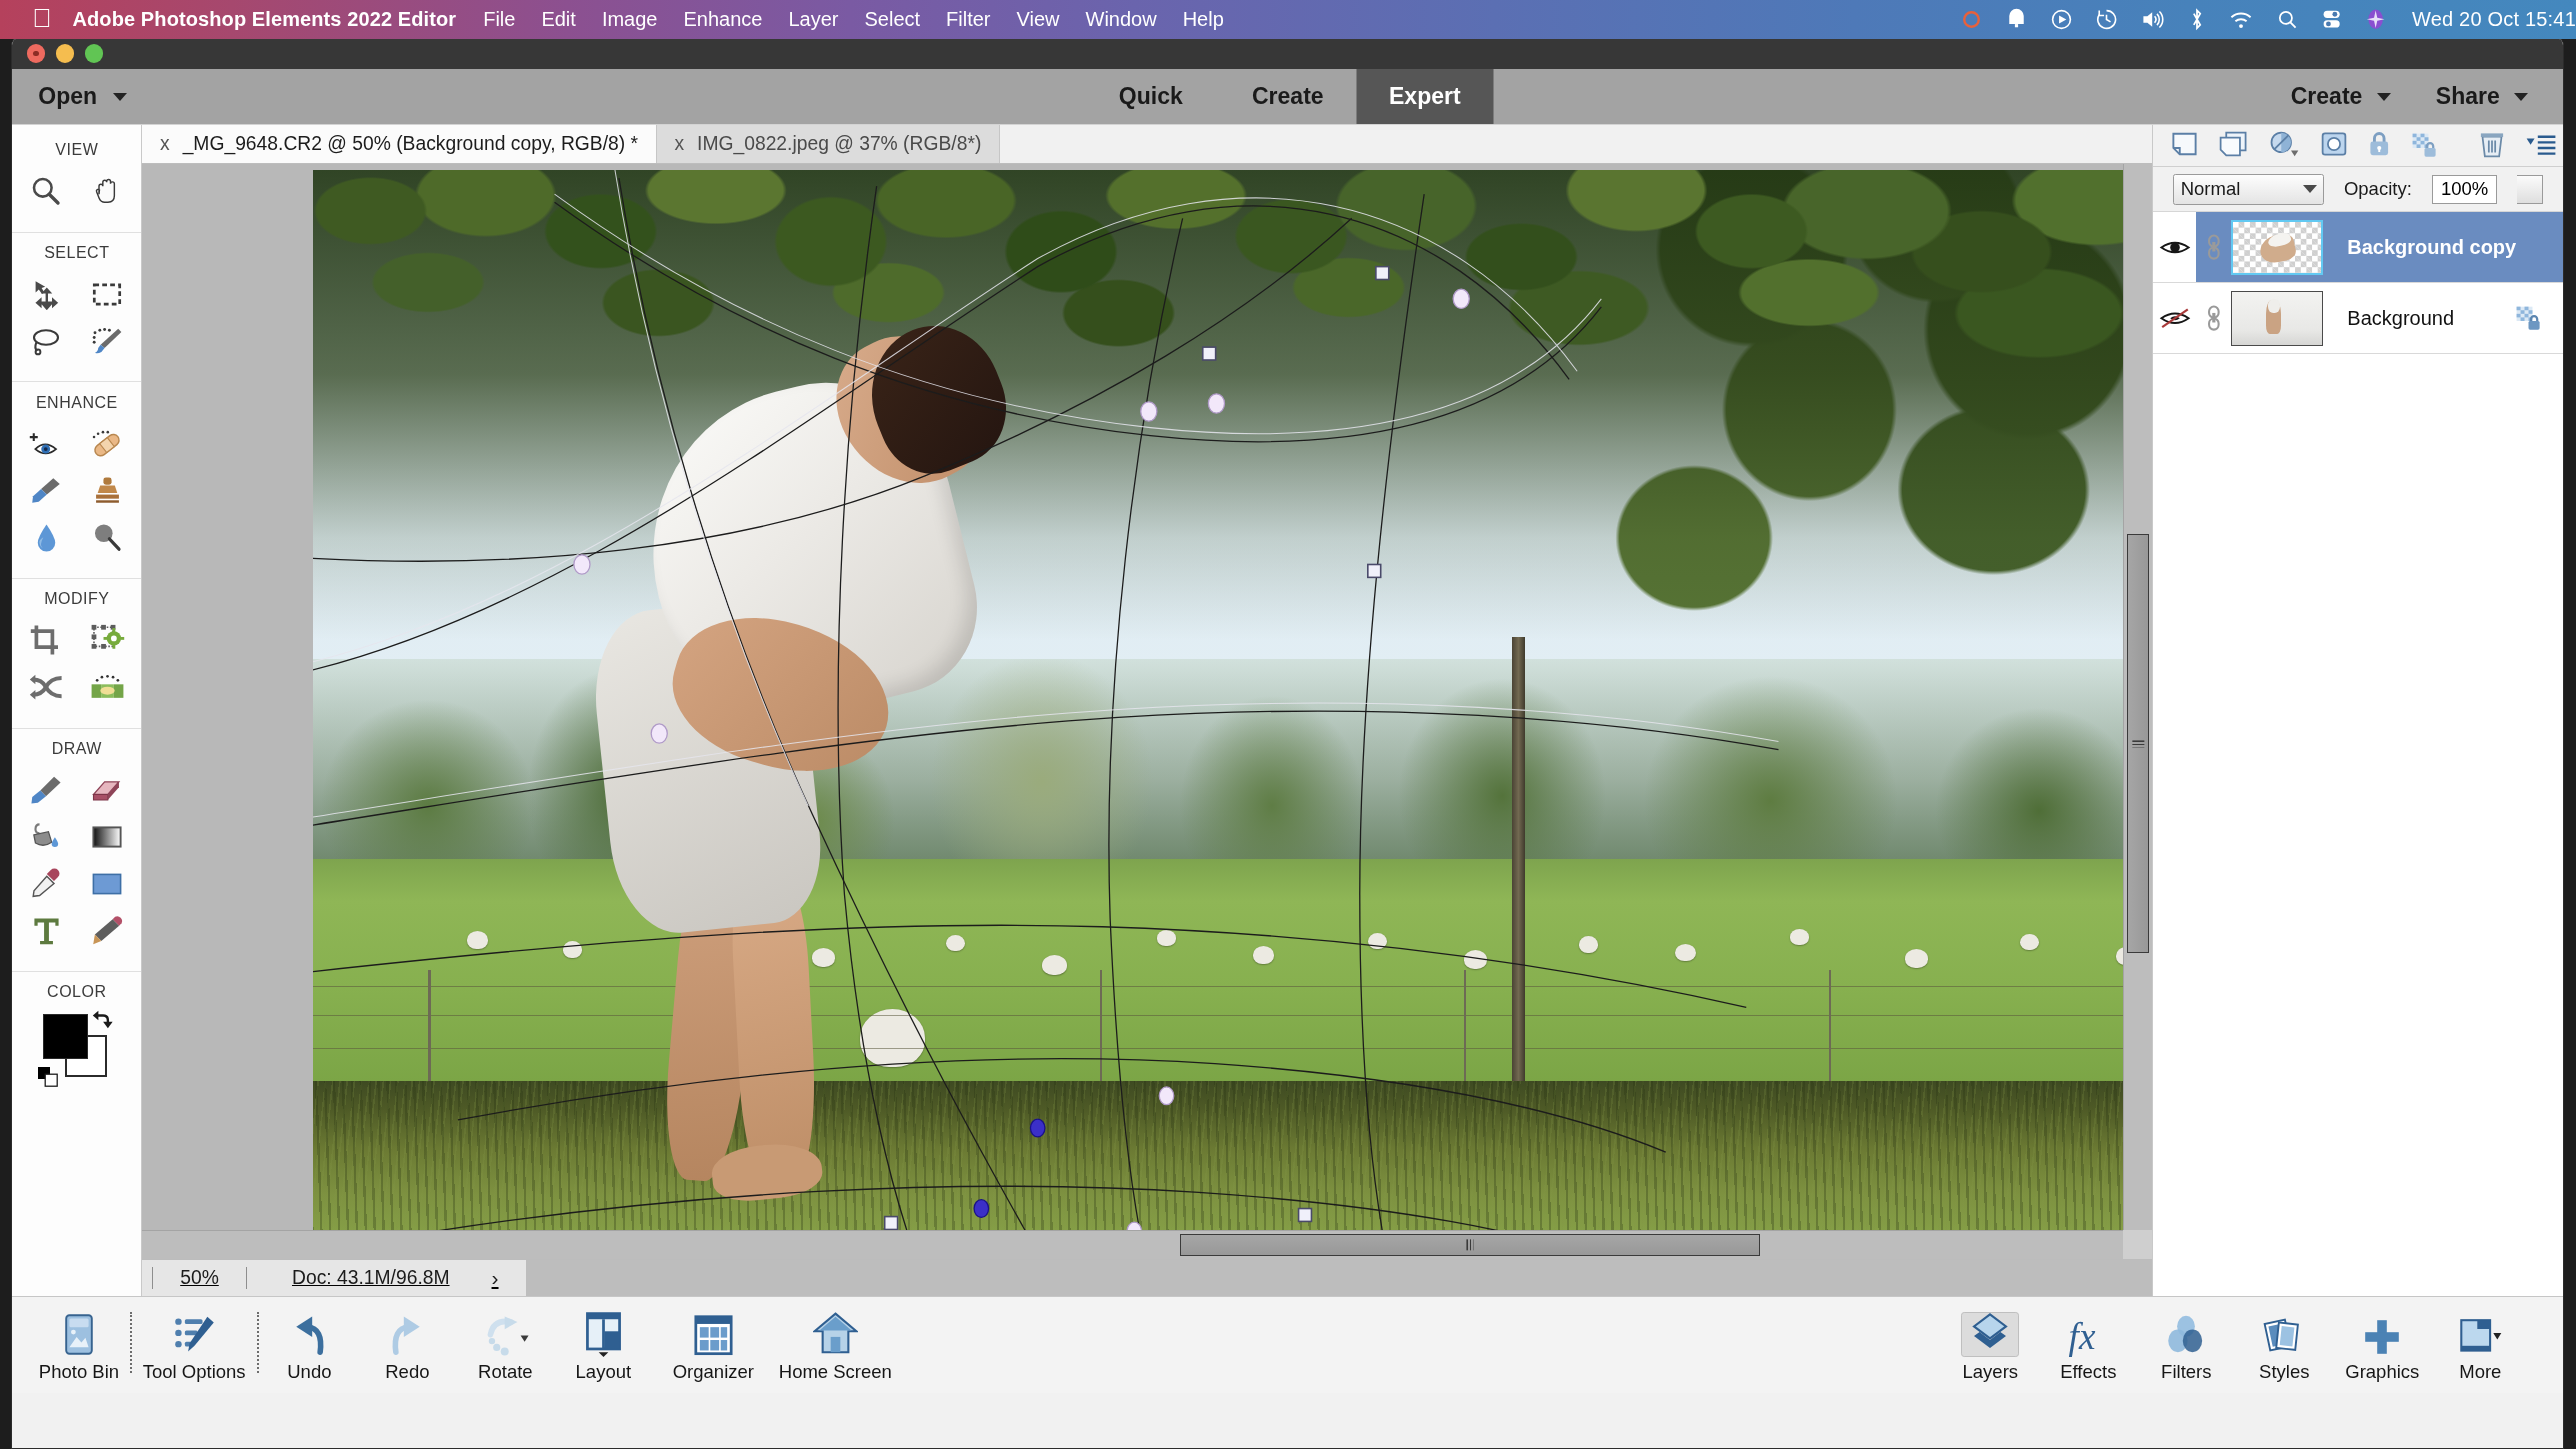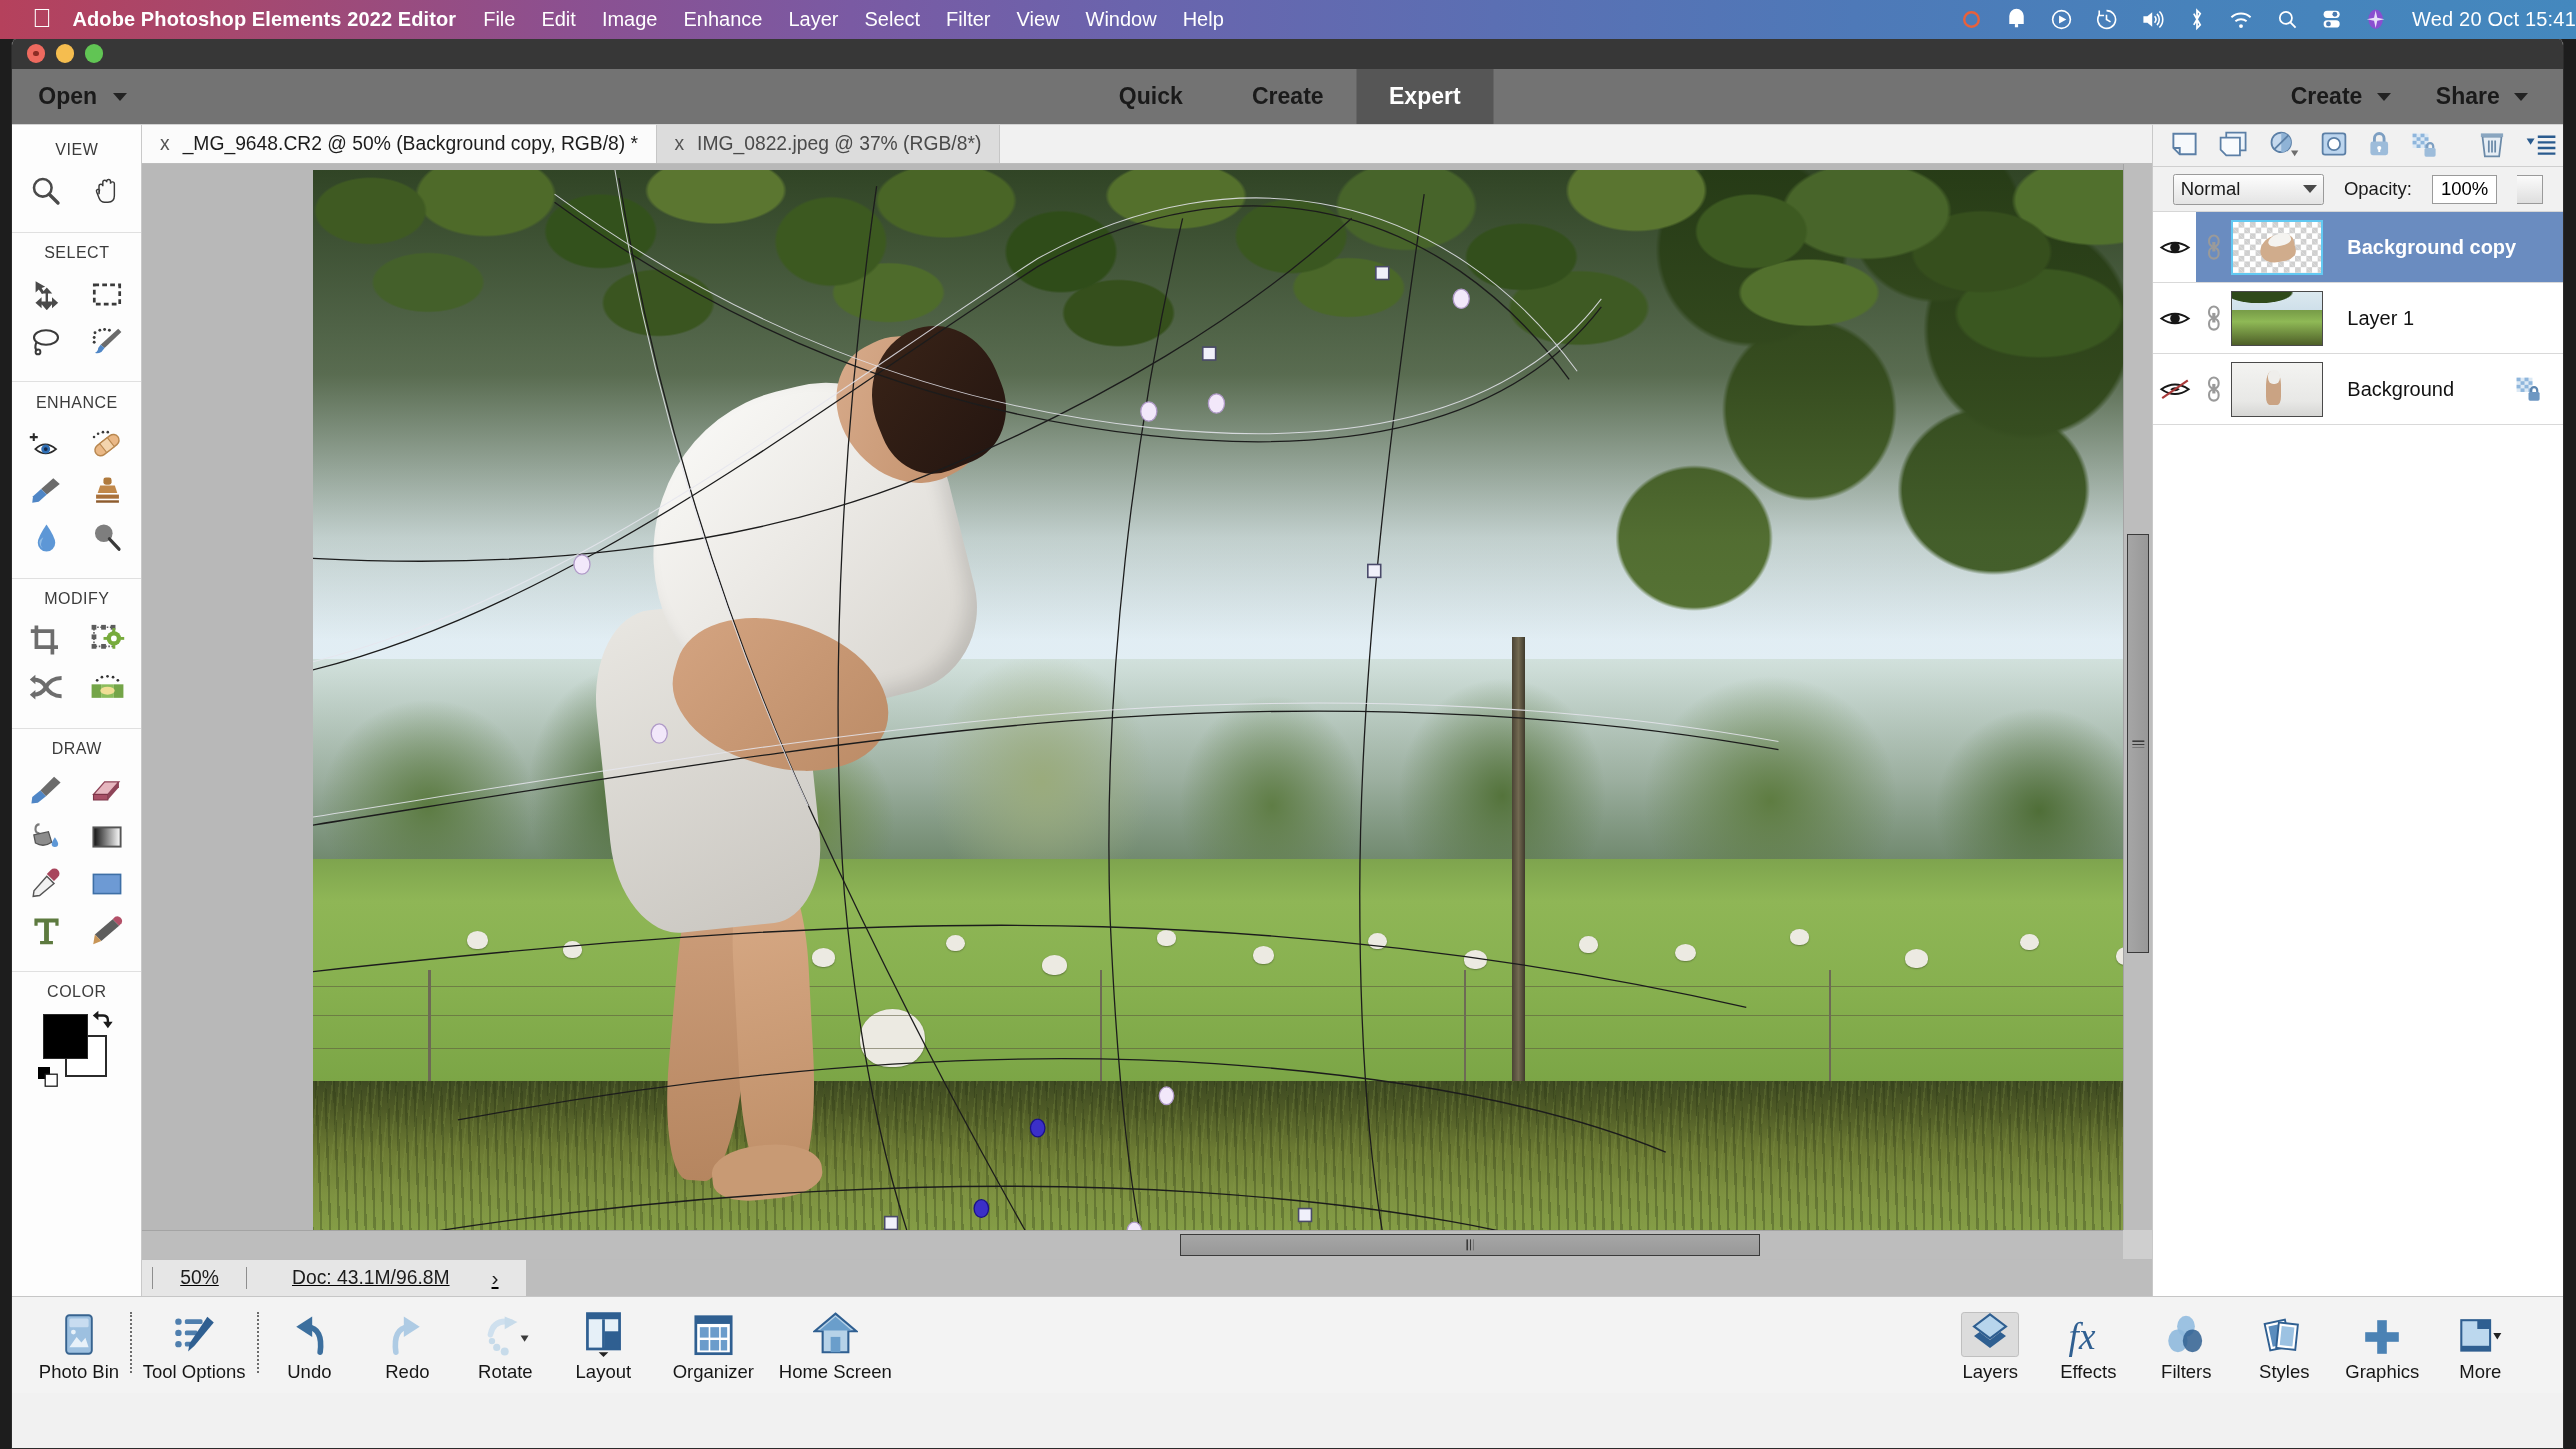--- a/index.html
+++ b/index.html
@@ -39,21 +39,21 @@
     display: flex; align-items: center; padding-left: 14.5px; gap: 10.5px;
   }
   .dot { width: 18.5px; height: 18.5px; border-radius: 50%; }
   .dot.r { background: #ee6a5f; }
   .dot.y { background: #f5bd4f; }
   .dot.g { background: #61c554; }
   .dot.r .inner { display:block; width:5.6px; height:5.6px; border-radius:50%; background:#8d2d25; margin:6.4px auto; }
 
   
   .apptoolbar {
-    height: 56px; background: #737373;
+    height: 56px; background: #a3a3a3;
     display: flex; align-items: center;
     border-bottom: 0.8px solid #d3d3d3;
     position: relative;
   }
   .openbtn {
     display: flex; align-items: center; gap: 16px;
     margin-left: 26px; font-size: 23px; font-weight: bold; color: #1a1a1a;
   }
   .caret { width: 0; height: 0; border-left: 7.2px solid transparent; border-right: 7.2px solid transparent; border-top: 8.9px solid #222; }
   .modes { position: absolute; left: 50%; transform: translateX(-50%); display: flex; height: 100%; align-items: stretch; }
@@ -937,39 +937,20 @@
               </svg>
           </div>
           <div class="ly-thumb">
             <div class="checker"></div>
             <div class="th-cut"></div>
             <div class="th-cut2"></div>
           </div>
           <div class="ly-name">Background copy</div>
         </div>
 
-        <div class="layer">
-          <div class="ly-eye">
-            <svg width="32" height="21" viewBox="0 0 40 26">
-                <path d="M3 13 q17 -12 34 0 q-17 12 -34 0 Z" fill="#fff" stroke="#161616" stroke-width="2.4"></path>
-                <circle cx="20" cy="13" r="6" fill="#161616"></circle>
-              </svg>
-          </div>
-          <div class="ly-link">
-            <svg width="17.7" height="27" viewBox="0 0 22 34">
-                <rect x="5" y="2" width="12" height="14" rx="6" fill="none" stroke="#9a9a9a" stroke-width="2.6"></rect>
-                <rect x="5" y="17" width="12" height="14" rx="6" fill="none" stroke="#9a9a9a" stroke-width="2.6"></rect>
-                <rect x="9" y="10" width="4" height="12" fill="#9a9a9a"></rect>
-              </svg>
-          </div>
-          <div class="ly-thumb">
-            <div class="th-scene"></div>
-          </div>
-          <div class="ly-name">Layer 1</div>
-        </div>
 
         <div class="layer">
           <div class="ly-eye">
             <svg width="32" height="22.5" viewBox="0 0 40 28">
                 <path d="M3 14 q17 -12 34 0 q-17 12 -34 0 Z" fill="#fff" stroke="#161616" stroke-width="2.4"></path>
                 <path d="M14 14 q6 -5 12 0 q-6 5 -12 0 Z" fill="#161616"></path>
                 <line x1="4" y1="25" x2="36" y2="3" stroke="#a93a3a" stroke-width="2.8"></line>
               </svg>
           </div>
           <div class="ly-link">

